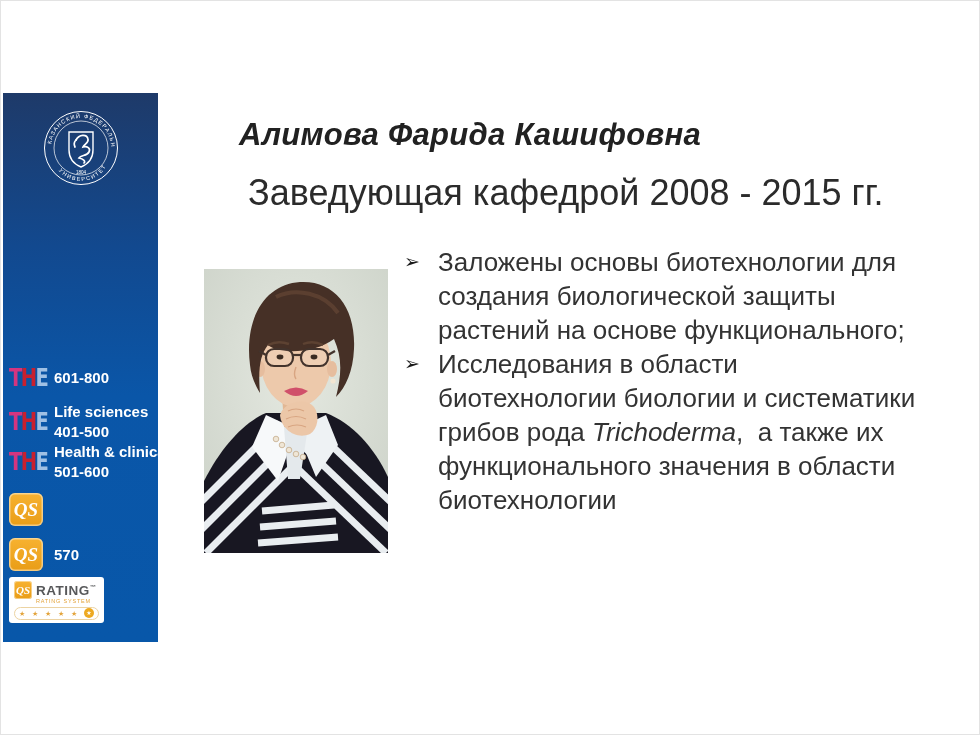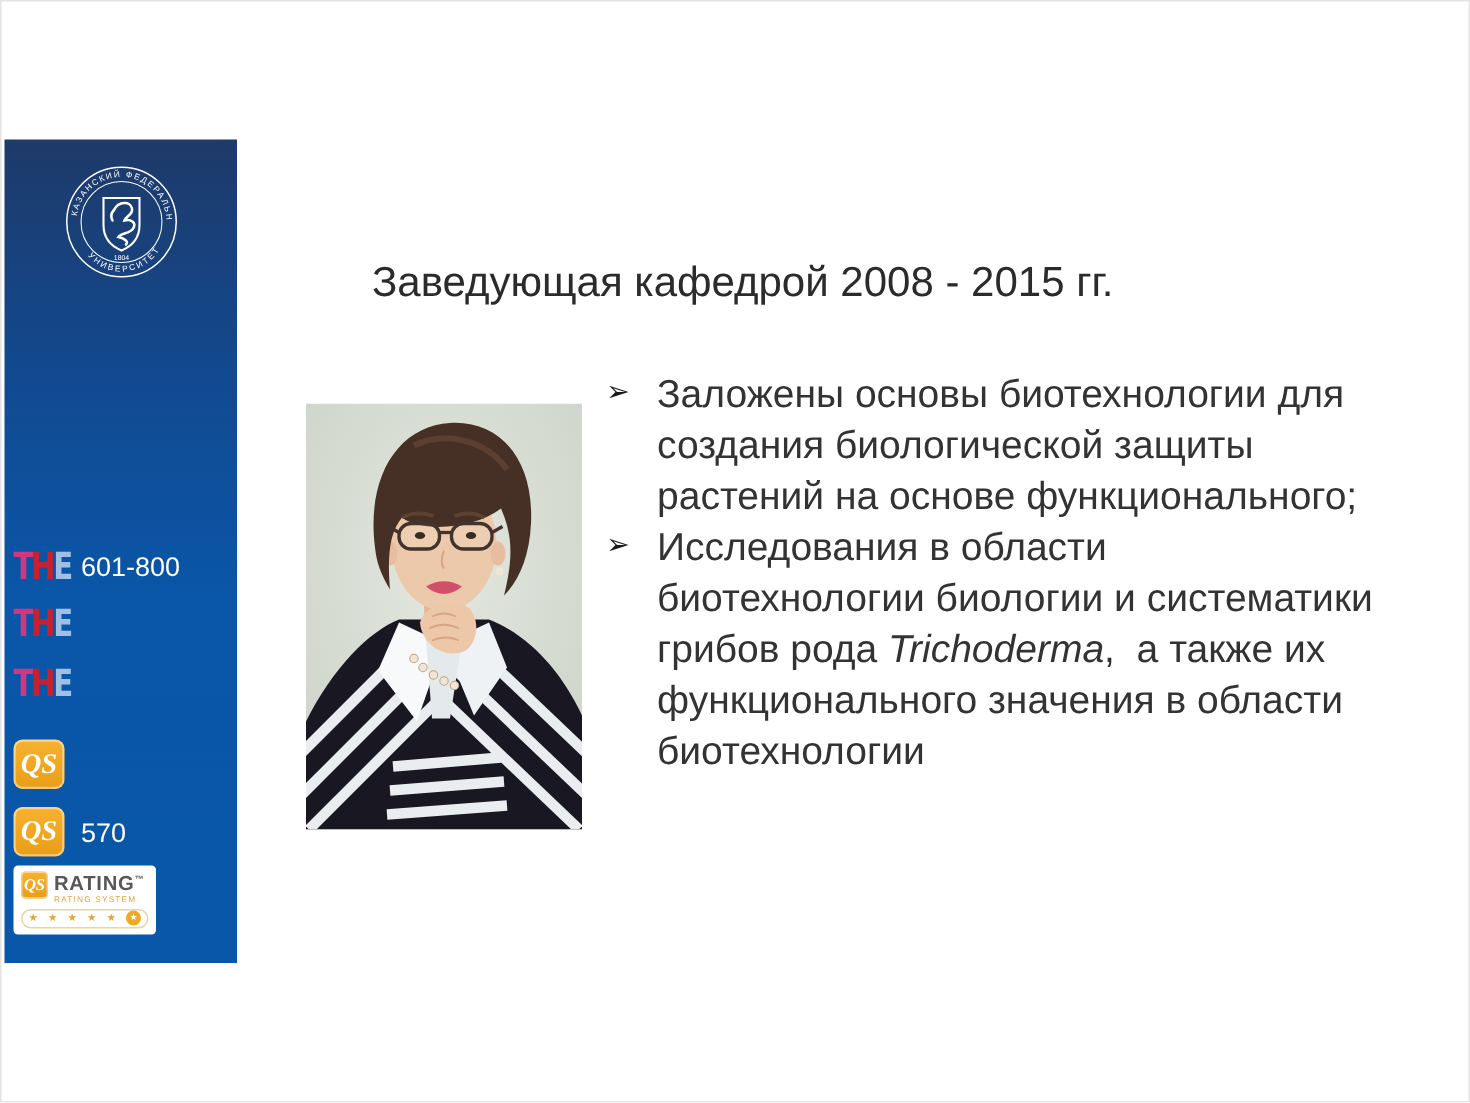--- a/index.html
+++ b/index.html
@@ -16,21 +16,21 @@
   .sidebar {
     position:absolute; left:2px; top:92px; width:155px; height:549px;
     background:linear-gradient(180deg,#1e3a69 0%, #12498f 28%, #0a56a8 55%, #0857a9 100%);
   }
   .kfu-logo { position:absolute; left:39px; top:16px; width:78px; height:78px; }
 
   .rank-row {
     position:absolute; left:6px; display:flex; align-items:center; gap:11px;
     color:#ffffff;
   }
-  .rank-text { font-size:18px; line-height:20px; color:#ffffff; }
+  .rank-text { font-size:15px; line-height:20px; color:#ffffff;font-weight:bold; }
   .rank-line { display:block; white-space:pre; }
 
   
   .the-logo {
     flex:none; width:34px; height:28px; display:flex; align-items:center;
     font-family:"DejaVu Sans", sans-serif; font-weight:bold;
     font-size:25px; line-height:28px; letter-spacing:-2px;
     transform:scaleX(0.78); transform-origin:left center;
   }
   .the-t { color:#d4357f; } .the-h { color:#c8202f; } .the-e { color:#9fc0e4; }
@@ -75,21 +75,21 @@
   }
 
   
   .title {
     position:absolute; left:238px; top:116px;
     font-size:31px; font-weight:bold; font-style:italic;
     color:#212121; letter-spacing:0.3px;
   }
   .subtitle {
     position:absolute; left:247px; top:171px;
-    font-size:28px; font-weight:normal; color:#2b2b2b;
+    font-size:36px; font-weight:normal; color:#2b2b2b;
   }
 
   
   .photo { position:absolute; left:203px; top:268px; width:184px; height:284px; }
 
   
   .bullets {
     position:absolute; left:403px; top:244px; width:514px;
     list-style:none; color:#333333; font-size:26px; line-height:34px;
   }
@@ -136,28 +136,36 @@
         <span class="rank-line">601-800</span>
       </span>
     </div>
 
     <div class="rank-row" style="top:309px">
       <span class="the-logo">
           <b class="the-t">T</b>
           <b class="the-h">H</b>
           <b class="the-e">E</b>
         </span>
+      <span class="rank-text">
+        <span class="rank-line">Life sciences</span>
+        <span class="rank-line">401-500</span>
+      </span>
     </div>
 
     <div class="rank-row" style="top:349px">
       <span class="the-logo">
           <b class="the-t">T</b>
           <b class="the-h">H</b>
           <b class="the-e">E</b>
         </span>
+      <span class="rank-text">
+        <span class="rank-line">Health &amp; clinical</span>
+        <span class="rank-line">501-600</span>
+      </span>
     </div>
 
     <div class="rank-row" style="top:400px">
       <span class="qs-logo">QS</span>
     </div>
 
     <div class="rank-row" style="top:445px">
       <span class="qs-logo">QS</span>
       <span class="rank-text">
         <span class="rank-line">570</span>
@@ -176,20 +184,21 @@
         <span class="badge-star">★</span>
         <span class="badge-star">★</span>
         <span class="badge-star">★</span>
         <span class="badge-star">★</span>
         <span class="badge-star">★</span>
         <span class="badge-dot">★</span>
       </div>
     </div>
   </aside>
 
+  <h1 class="title">Алимова Фарида Кашифовна</h1>
   <h2 class="subtitle">Заведующая кафедрой 2008 - 2015 гг.</h2>
 
   <svg class="photo" viewBox="0 0 184 284">
     <defs>
       <radialGradient id="pvg" cx="50%" cy="38%" r="75%">
         <stop offset="0%" stop-color="#e4e8e0"></stop>
         <stop offset="100%" stop-color="#ccd2c8"></stop>
       </radialGradient>
       <clipPath id="sw">
         <path d="M0,284 L0,212 C18,176 42,152 62,144 L122,144 C148,154 170,178 184,208 L184,284 Z"></path>

